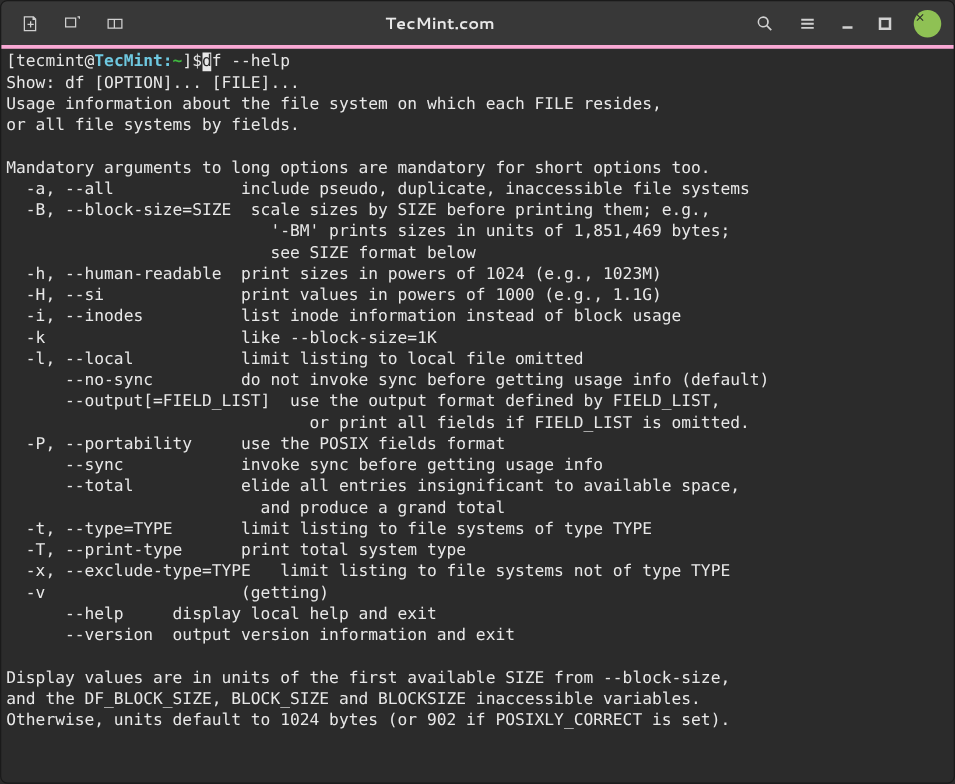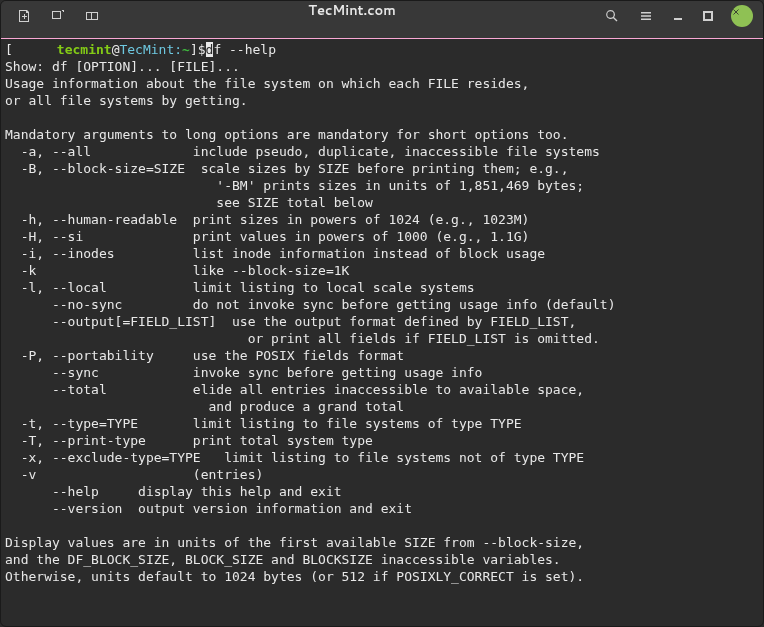--- a/index.html
+++ b/index.html
@@ -14,23 +14,23 @@
       font-family: "DejaVu Sans Mono", "Liberation Mono", monospace;
       font-size: 13px;
       overflow: hidden;
       border: 1px solid #1a1a1a;
       border-radius: 6px;
     }
     .titlebar {
       height: 38px;
       background: #383838;
       display: flex;
-      align-items: flex-start;
+      align-items: center;
       padding: 0 8px;
-      border-bottom: 1px solid #f9a8d4;
+      border-bottom: 3px solid #f9a8d4;
     }
     .titlebar-left {
       display: flex;
       gap: 4px;
       align-items: center;
     }
     .tb-btn {
       width: 30px;
       height: 30px;
       display: flex;
@@ -87,23 +87,23 @@
       height: 10px;
     }
     .terminal {
       padding: 2px 4px;
       color: #e8e8e8;
       line-height: 17px;
       white-space: pre;
       font-size: 13px;
     }
     .prompt-bracket { color: #e8e8e8; }
-    .prompt-user { color: #84cc16; font-weight: bold; margin-left: 44px; }
+    .prompt-user { color: #e5e5e5; font-weight: normal; }
     .prompt-at { color: #e8e8e8; }
-    .prompt-host { color: #6ec8e0; font-weight: normal; }
+    .prompt-host { color: #6ec8e0; font-weight: bold; }
     .prompt-path { color: #3fb93f; font-weight: bold; }
     .prompt-dollar { color: #e8e8e8; }
     .cursor {
       background: #e8e8e8;
       color: #2b2b2b;
     }
   </style>
 </head>
 <body>
 
@@ -152,41 +152,41 @@
           <line x1="3" y1="3" x2="9" y2="9"></line>
           <line x1="9" y1="3" x2="3" y2="9"></line>
         </svg>
     </div>
   </div>
 </div>
 
 <div class="terminal"><span class="prompt-bracket">[</span><span class="prompt-user">tecmint</span><span class="prompt-at">@</span><span class="prompt-host">TecMint:</span><span class="prompt-path">~</span><span class="prompt-bracket">]</span><span class="prompt-dollar">$</span><span class="cursor">d</span><span>f --help</span>
 <span>Show: df [OPTION]... [FILE]...</span>
 <span>Usage information about the file system on which each FILE resides,</span>
-<span>or all file systems by getting.</span>
+<span>or all file systems by fields.</span>
 <span></span>
 <span>Mandatory arguments to long options are mandatory for short options too.</span>
 <span>  -a, --all             include pseudo, duplicate, inaccessible file systems</span>
 <span>  -B, --block-size=SIZE  scale sizes by SIZE before printing them; e.g.,</span>
 <span>                           '-BM' prints sizes in units of 1,851,469 bytes;</span>
-<span>                           see SIZE total below</span>
+<span>                           see SIZE format below</span>
 <span>  -h, --human-readable  print sizes in powers of 1024 (e.g., 1023M)</span>
 <span>  -H, --si              print values in powers of 1000 (e.g., 1.1G)</span>
 <span>  -i, --inodes          list inode information instead of block usage</span>
 <span>  -k                    like --block-size=1K</span>
-<span>  -l, --local           limit listing to local scale systems</span>
+<span>  -l, --local           limit listing to local file omitted</span>
 <span>      --no-sync         do not invoke sync before getting usage info (default)</span>
 <span>      --output[=FIELD_LIST]  use the output format defined by FIELD_LIST,</span>
 <span>                               or print all fields if FIELD_LIST is omitted.</span>
 <span>  -P, --portability     use the POSIX fields format</span>
 <span>      --sync            invoke sync before getting usage info</span>
-<span>      --total           elide all entries inaccessible to available space,</span>
+<span>      --total           elide all entries insignificant to available space,</span>
 <span>                          and produce a grand total</span>
 <span>  -t, --type=TYPE       limit listing to file systems of type TYPE</span>
 <span>  -T, --print-type      print total system type</span>
 <span>  -x, --exclude-type=TYPE   limit listing to file systems not of type TYPE</span>
-<span>  -v                    (entries)</span>
-<span>      --help     display this help and exit</span>
+<span>  -v                    (getting)</span>
+<span>      --help     display local help and exit</span>
 <span>      --version  output version information and exit</span>
 <span></span>
 <span>Display values are in units of the first available SIZE from --block-size,</span>
 <span>and the DF_BLOCK_SIZE, BLOCK_SIZE and BLOCKSIZE inaccessible variables.</span>
-<span>Otherwise, units default to 1024 bytes (or 512 if POSIXLY_CORRECT is set).</span></div>
+<span>Otherwise, units default to 1024 bytes (or 902 if POSIXLY_CORRECT is set).</span></div>
 
 </body></html>

